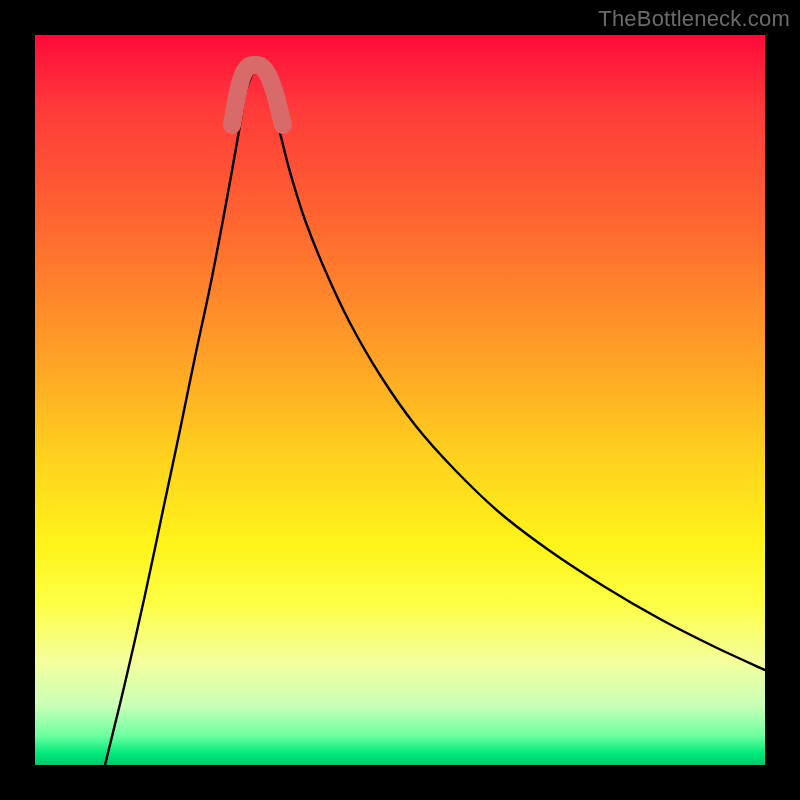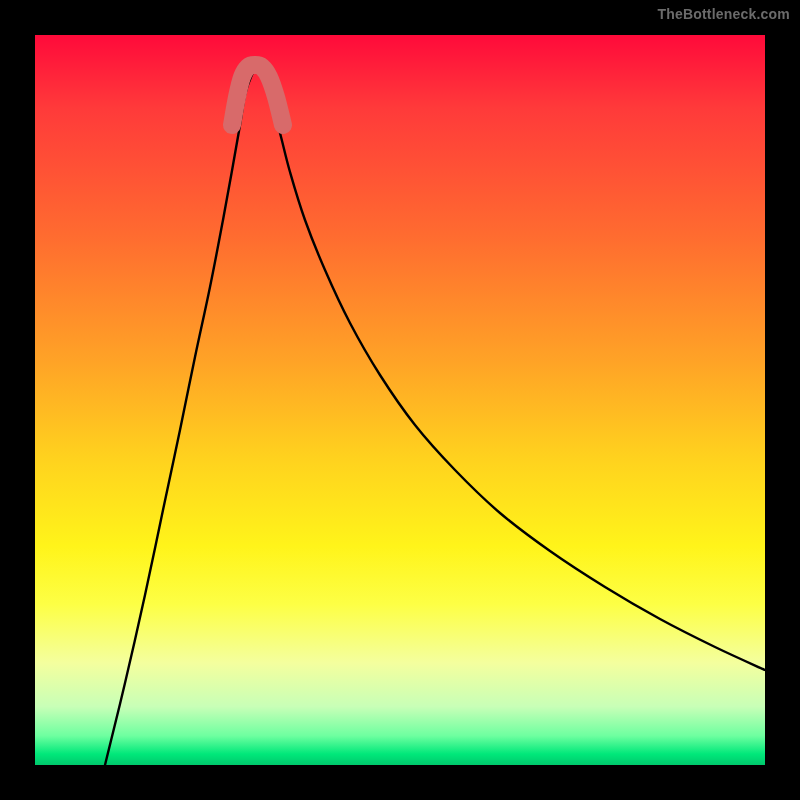--- a/index.html
+++ b/index.html
@@ -29,22 +29,22 @@
       #6effa0 96%,
       #00e87a 98.5%,
       #00c86c 100%);
     overflow: hidden;
   }
   .watermark {
     position: absolute;
     top: 6px;
     right: 10px;
     font-family: Arial, Helvetica, sans-serif;
-    font-size: 14px;
-    font-weight: bold;
+    font-size: 22px;
+    font-weight: normal;
     color: #6b6b6b;
     letter-spacing: 0.2px;
   }
   svg {
     position: absolute;
     left: 0;
     top: 0;
   }
 </style>
 </head>

